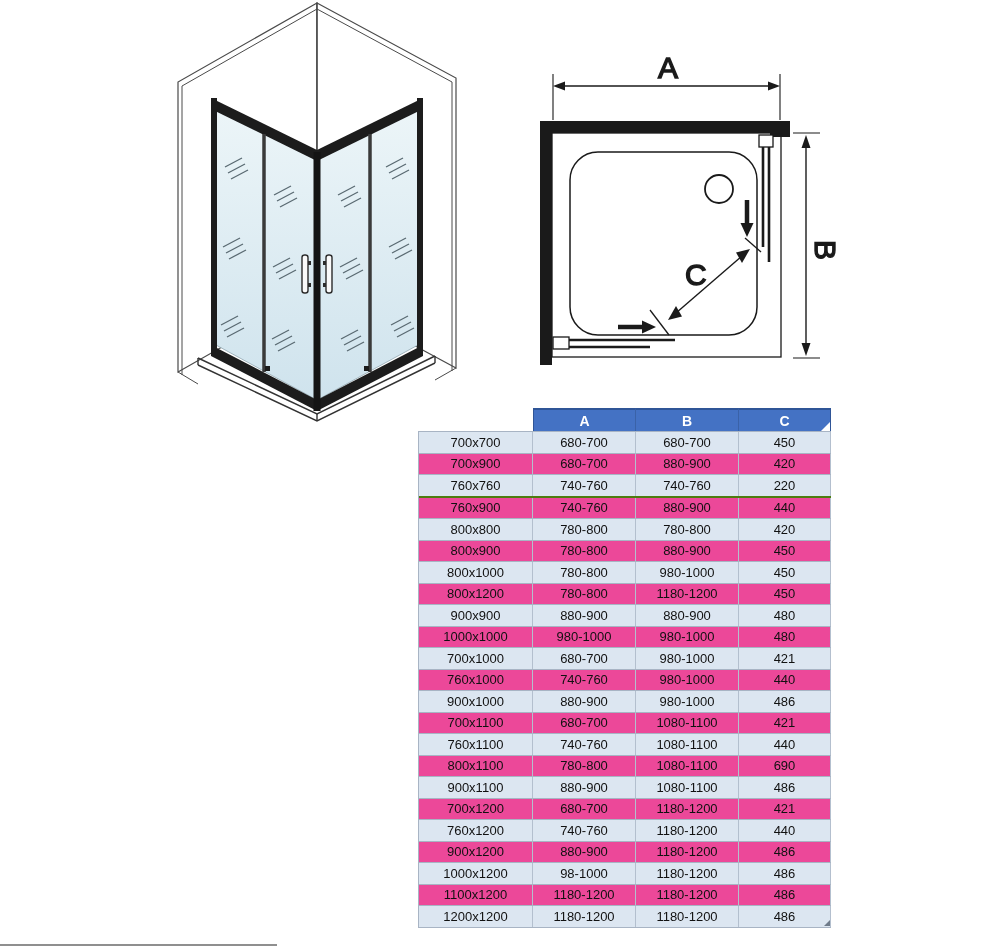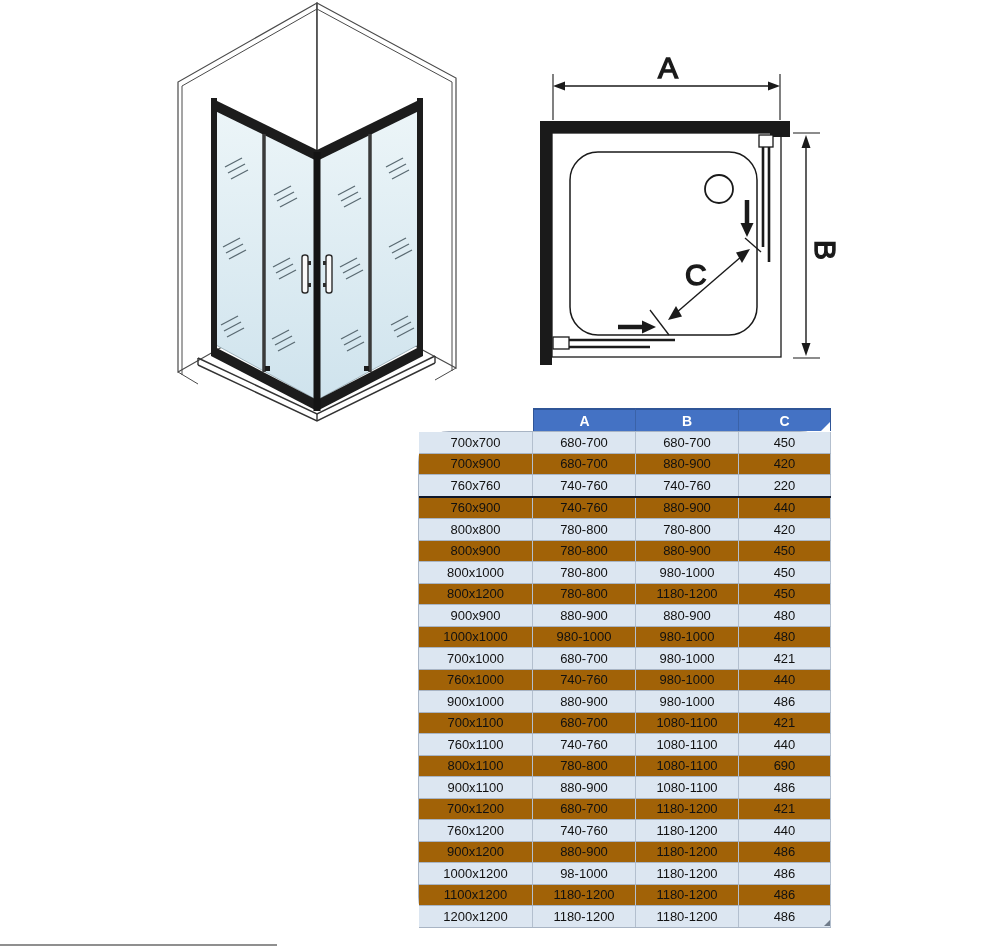--- a/index.html
+++ b/index.html
@@ -17,25 +17,25 @@
   .thead{display:grid;grid-template-columns:115px 103px 103px 92px;height:23px;}
   .hcell{background:var(--header-blue,#4472c4);color:#fff;font-weight:bold;font-size:14px;
          display:flex;align-items:center;justify-content:center;
          border-top:2px solid var(--header-border,#2f5597);
          border-right:1px solid #3a62a8;position:relative;}
   .hcell.first{border-left:1px solid var(--header-border,#2f5597);}
   .hcell.last{border-right:1px solid var(--header-border,#2f5597);}
   .hcell.last::after{content:'';position:absolute;right:0;bottom:0;width:0;height:0;
          border-left:9px solid transparent;border-bottom:9px solid #fff;}
   .hspacer{background:transparent;}
-  .tbody{border-left:1px solid #a8b4c4;border-top:1px solid #a8b4c4;border-radius:31px;}
+  .tbody{border-left:1px solid #a8b4c4;border-top:1px solid #a8b4c4;}
   .trow{display:grid;grid-template-columns:114px 103px 103px 92px;height:20.5px;
-        border-bottom:1px solid #a8b4c4;background:#a16207;}
+        border-bottom:1px solid #a8b4c4;background:#ec4899;}
   .trow.alt{background:var(--stripe-blue,#dce6f1);}
-  .trow.sep{border-bottom:2px solid #0f172a;text-align:right;}
+  .trow.sep{border-bottom:2px solid #4d7c0f;text-align:right;}
   .cell{font-size:13px;display:flex;align-items:center;justify-content:center;
         border-right:1px solid #b3bfce;white-space:nowrap;}
   .corner-mark{position:absolute;right:1px;bottom:2px;width:0;height:0;
         border-left:6px solid transparent;border-bottom:6px solid #6f7b8a;}
 
   
   .scroll-fragment{position:absolute;left:0;top:944px;width:277px;height:2px;background:#8f8f8f;}
 </style>
 </head>
 <body>

